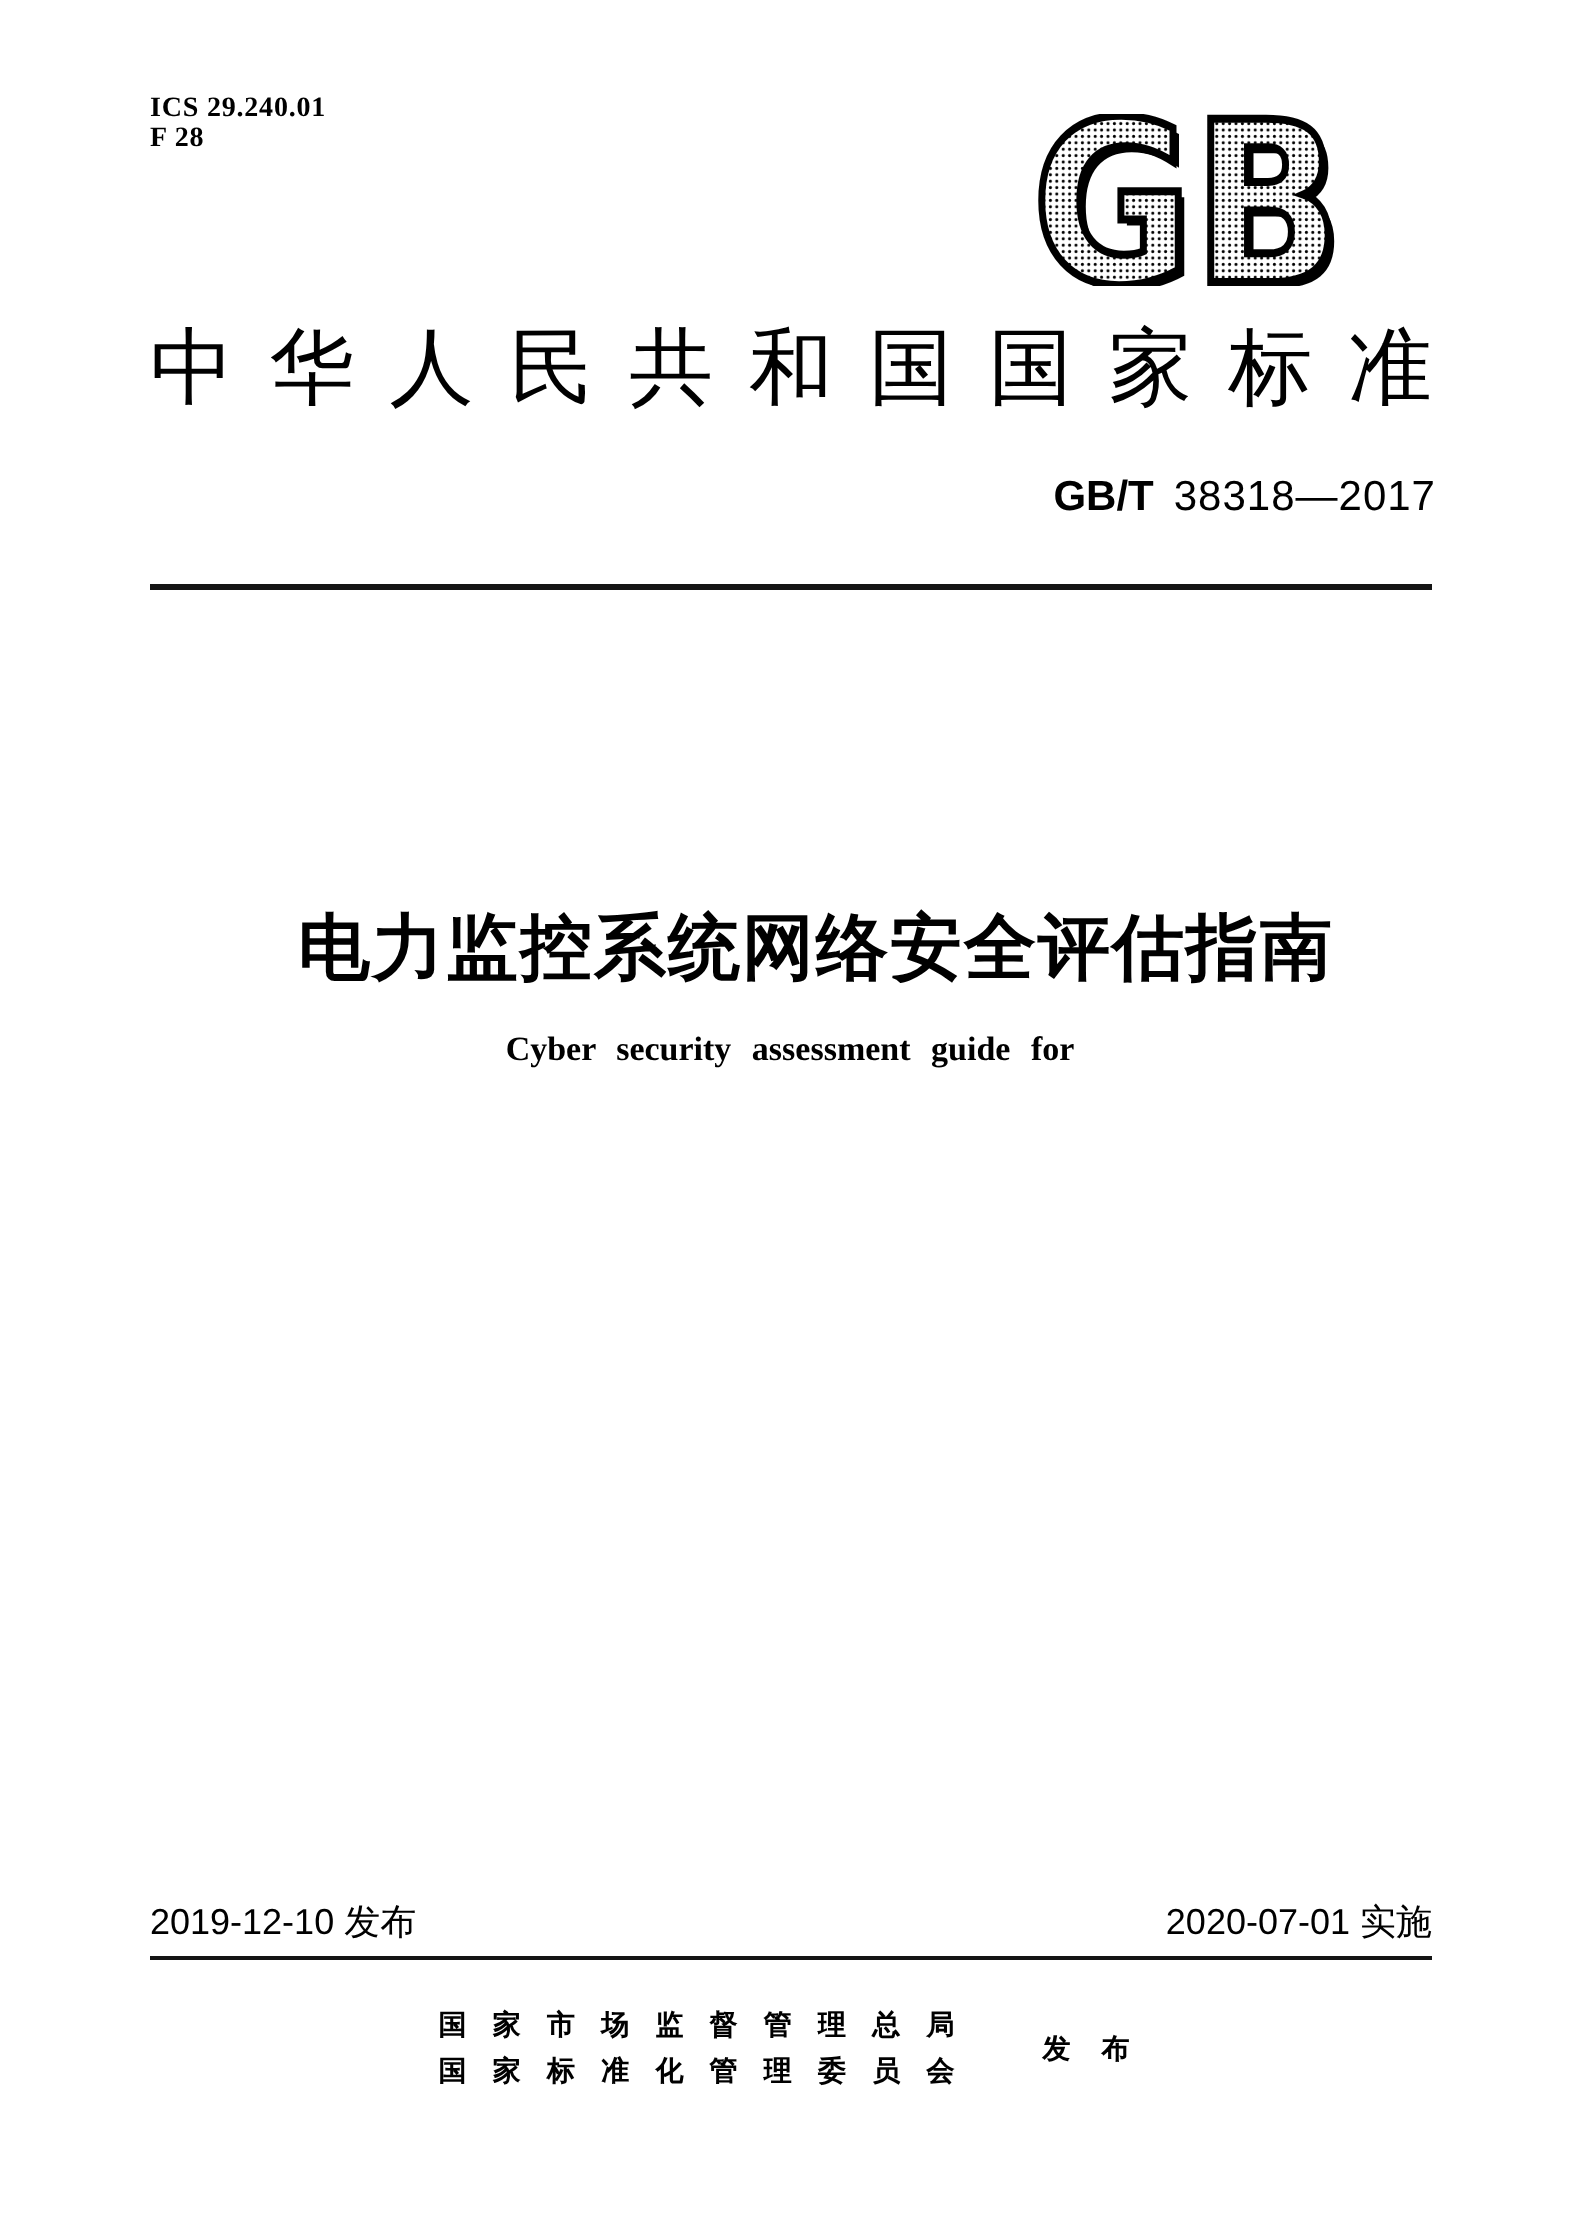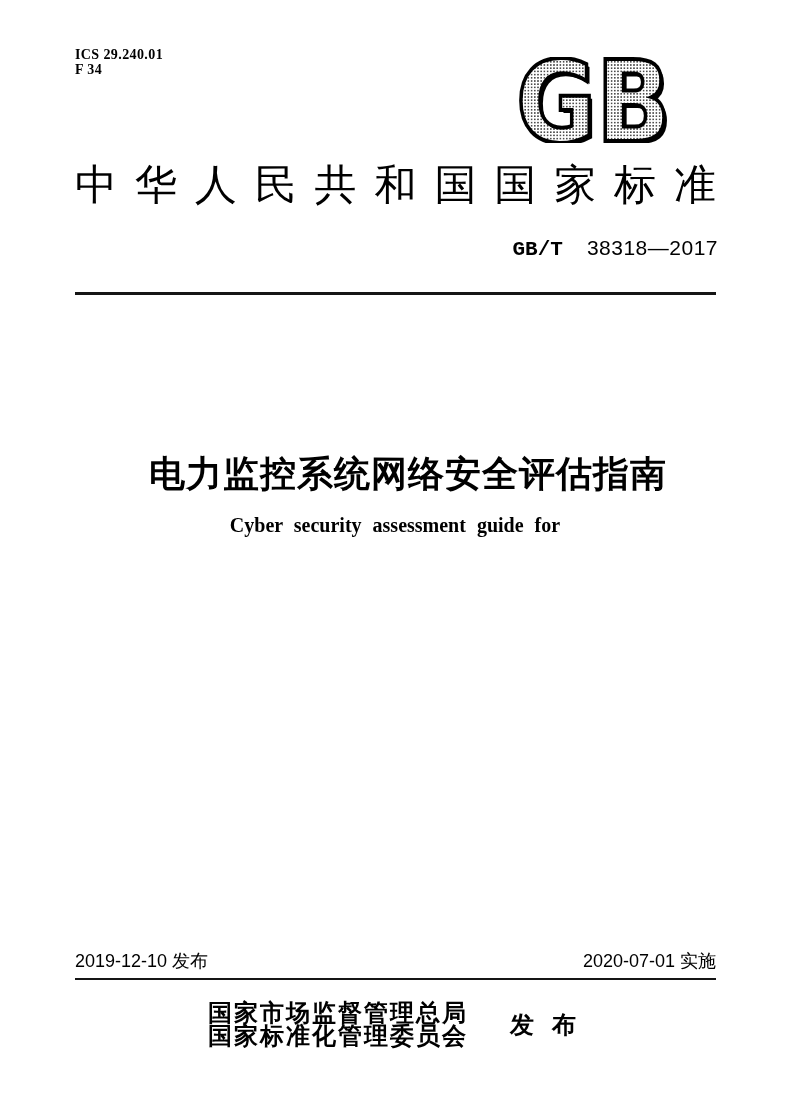--- a/index.html
+++ b/index.html
@@ -54,23 +54,23 @@
   
   .standard-code {
     position: absolute;
     right: 72px;
     top: 237px;
     font-size: 21px;
     line-height: 22px;
     white-space: nowrap;
   }
   .code-prefix {
-    font-family: Liberation Mono, monospace;
+    font-family: Liberation Sans, sans-serif;
     font-weight: bold;
-    margin-right: 24px;
+    margin-right: 10px;
   }
   .code-number {
     font-family: "Liberation Sans", "DejaVu Sans", sans-serif;
     font-weight: 400;
     letter-spacing: 0.5px;
   }
 
   .rule { position: absolute; left: 75px; width: 641px; border: 0; margin: 0; background: #151515; }
   .rule-top { top: 292px; height: 3px; }
   .rule-bottom { top: 978px; height: 2px; }
@@ -92,21 +92,21 @@
 
   
   .title-en {
     position: absolute;
     left: 0;
     top: 512px;
     width: 100%;
     text-align: center;
     font-family: "Liberation Serif", "DejaVu Serif", serif;
     font-weight: bold;
-    font-size: 20px;
+    font-size: 17px;
     line-height: 26px;
     word-spacing: 6px;
   }
   .title-en span { display: block; }
 
   
   .dates-row {
     position: absolute;
     left: 75px;
     top: 951px;
@@ -124,39 +124,39 @@
     position: absolute;
     left: 0;
     top: 1002px;
     width: 100%;
     display: flex;
     justify-content: center;
     align-items: center;
     gap: 18px;
     font-family: "Liberation Serif", "DejaVu Serif", serif;
     font-weight: bold;
-    font-size: 24px;
+    font-size: 14px;
     color: #000;
   }
   .publisher-lines { width: 258px; display: flex; flex-direction: column; }
   .publisher-line {
     line-height: 23px;
     text-align: justify;
     text-align-last: justify;
   }
   .publish-label { letter-spacing: 6px; white-space: nowrap; margin-left: 26px; }
 </style>
 </head>
 <body>
 
 <div class="page">
 
   <div class="ics">
     <span>ICS 29.240.01</span>
-    <span>F 34</span>
+    <span>F 28</span>
   </div>
 
   <div class="gb-logo">
     <svg viewBox="0 0 162 86" xmlns="http://www.w3.org/2000/svg">
       <defs>
         <pattern id="gbhatch" width="3.2" height="3.2" patternUnits="userSpaceOnUse">
           <rect width="3.2" height="3.2" fill="#ffffff"></rect>
           <circle cx="1.6" cy="1.6" r="0.75" fill="#000000"></circle>
         </pattern>
       </defs>

